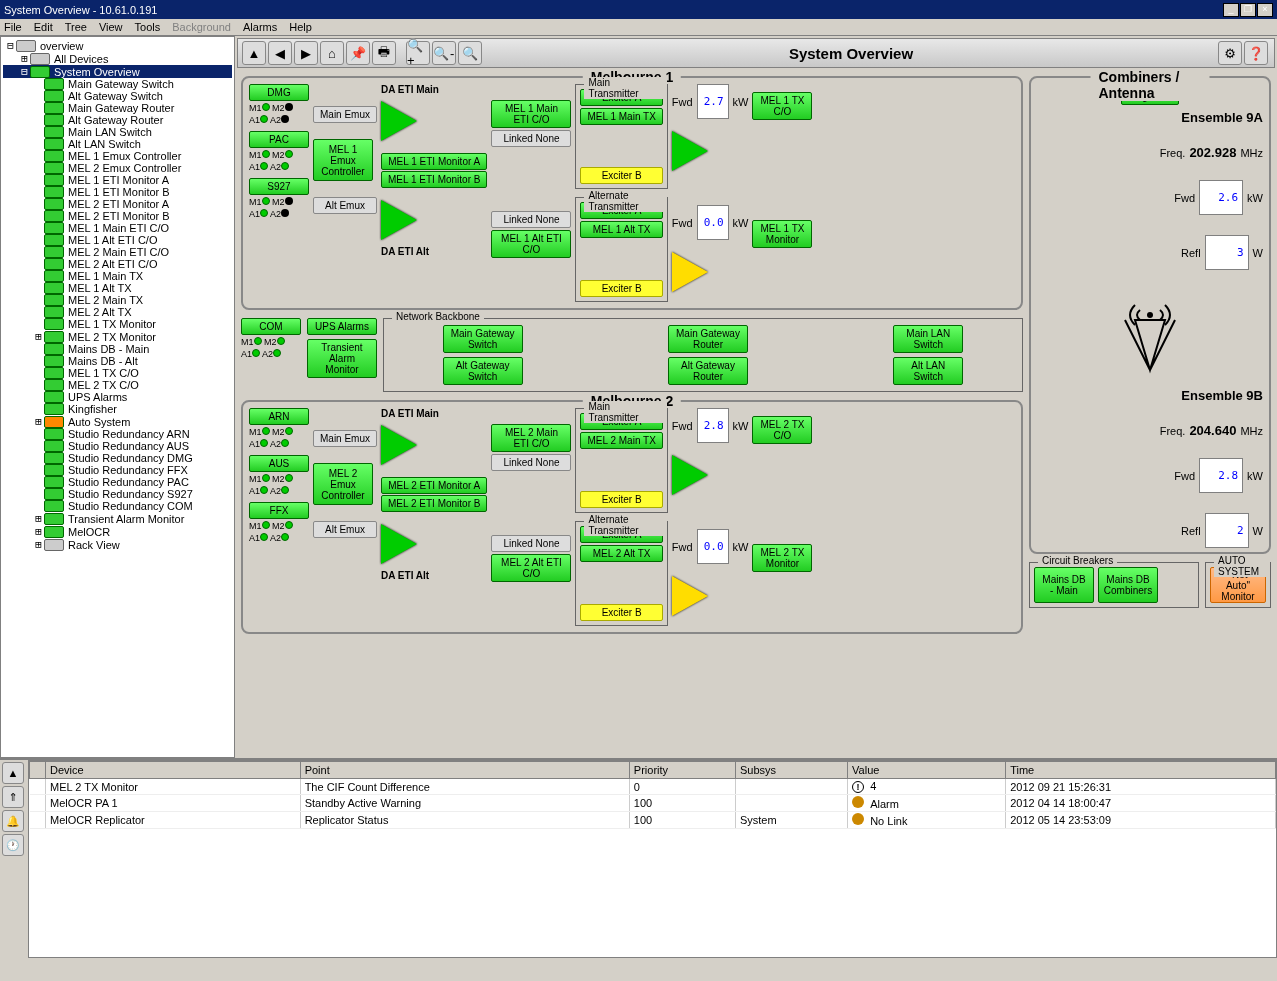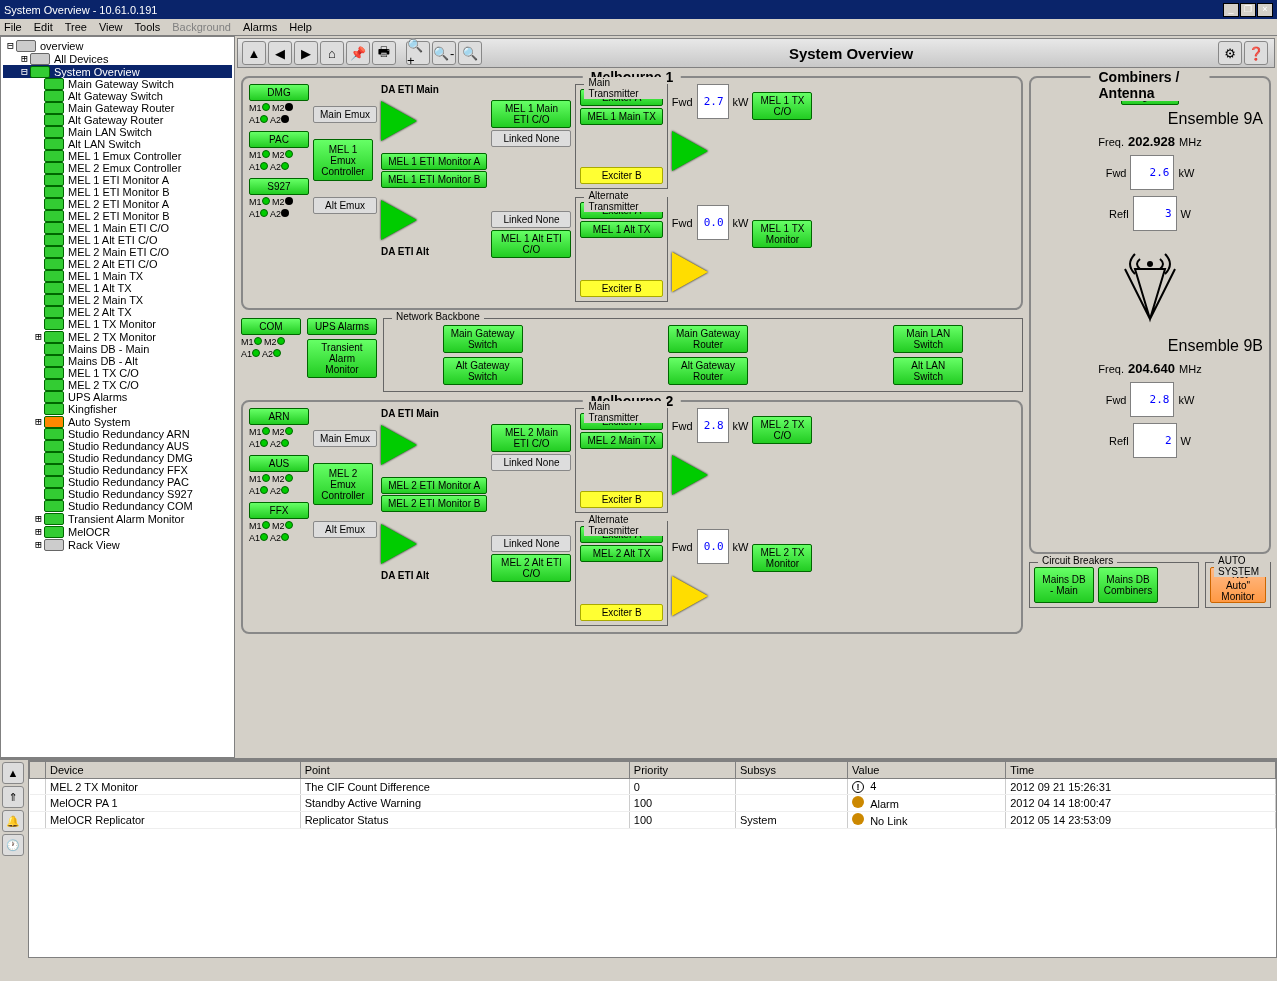--- a/index.html
+++ b/index.html
@@ -41,22 +41,22 @@
 .valbox { border: 1px solid #808080; background: #fff; color: #00f; padding: 10px 4px; font-family: monospace; display: inline-block; min-width: 32px; text-align: right; }
 .bottom-panel { height: 200px; display: flex; border-top: 2px solid #808080; }
 .bottom-left { width: 28px; background: #d4d0c8; display: flex; flex-direction: column; gap: 2px; padding: 2px; }
 .bl-btn { width: 22px; height: 22px; border: 1px solid #888; background: #ddd; border-radius: 3px; cursor: pointer; display: flex; align-items: center; justify-content: center; }
 .table-wrap { flex: 1; background: #fff; border: 1px solid #808080; overflow: auto; }
 table { width: 100%; border-collapse: collapse; }
 th { background: #d4d0c8; border: 1px solid #808080; padding: 2px 4px; text-align: left; font-weight: normal; font-size: 11px; }
 td { border-right: 1px solid #ccc; padding: 1px 4px; font-size: 11px; border-bottom: 1px solid #eee; }
 .obtn { background: linear-gradient(#fb8,#f94); border: 1px solid #c60; padding: 2px 6px; text-align: center; font-size: 10px; border-radius: 2px; }
 .ens { margin: 8px 0; }
-.ens-title { font-weight: normal; font-size: 16px; text-align: right; }
-.ens-row { display: flex; justify-content: center; align-items: center; gap: 4px; margin: 6px 0; }
+.ens-title { font-weight: bold; font-size: 13px; text-align: right; }
+.ens-row { display: flex; justify-content: flex-end; align-items: center; gap: 4px; margin: 20px 0; }
 .ant-svg { display: block; margin: 4px auto; }
 </style>
 </head>
 <body>
 
 <div class="titlebar">
   <span>System Overview - 10.61.0.191</span>
   <div class="titlebar-right">
     <span class="titlebar-btn">_</span>
     <span class="titlebar-btn">❐</span>

